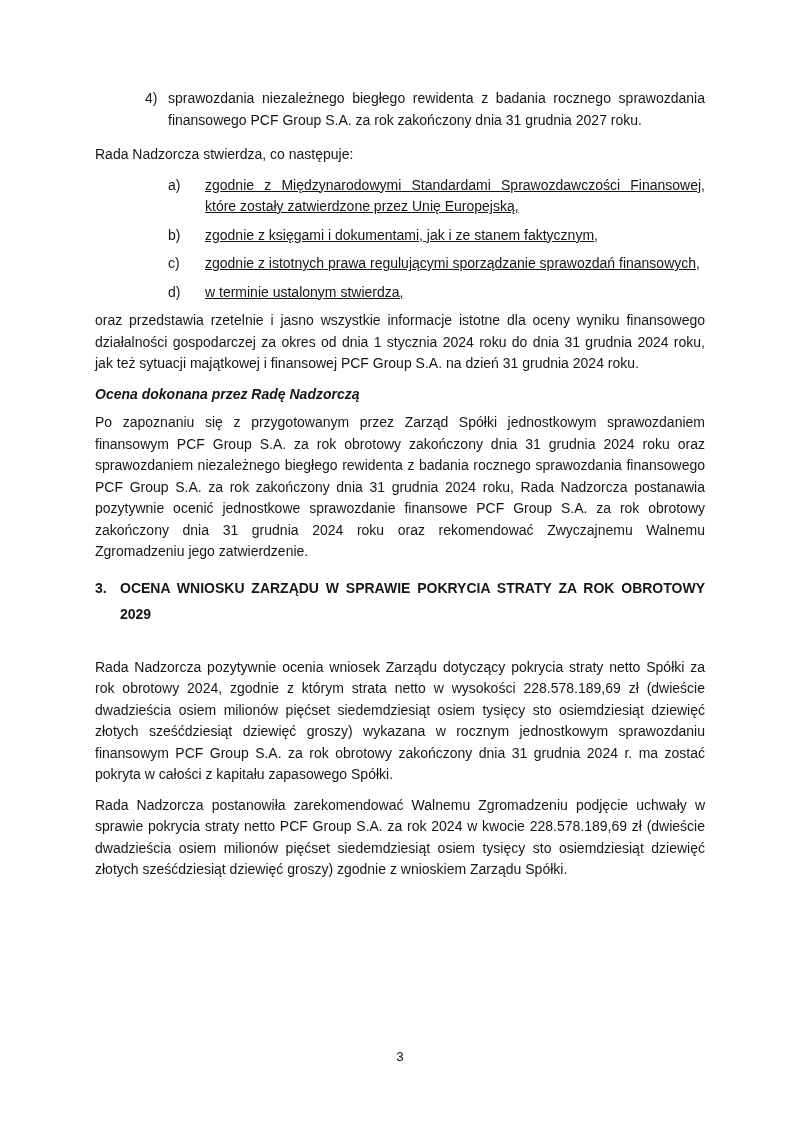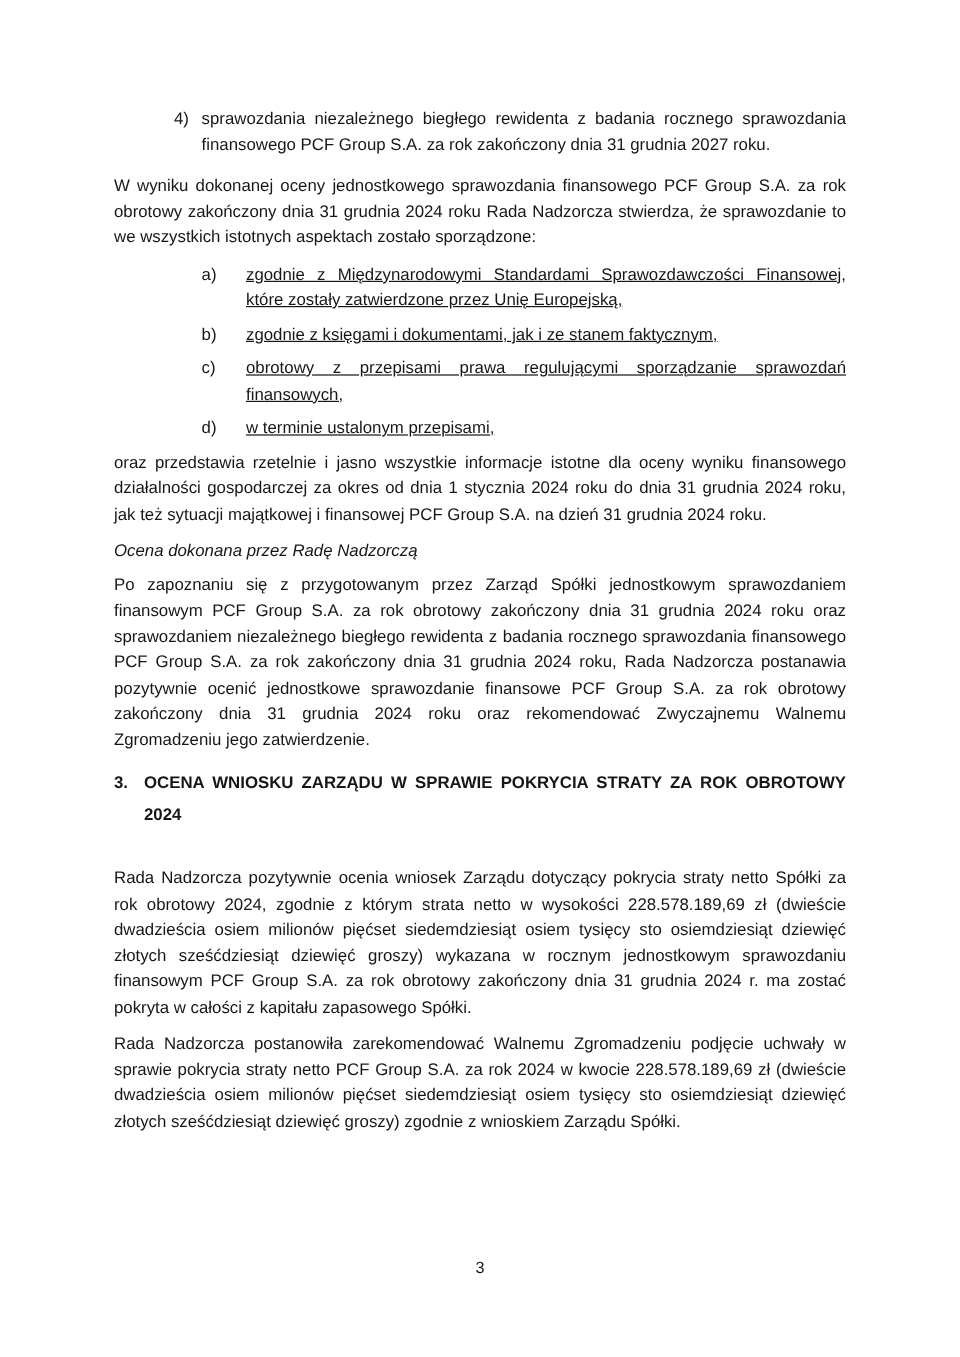--- a/index.html
+++ b/index.html
@@ -35,21 +35,21 @@
   .let-item {
     display: flex;
     margin-left: 73px;
     margin-bottom: 7px;
   }
   .let-item .marker { flex: none; width: 37px; }
   .let-item .itext { flex: 1; text-align: justify; text-decoration: underline; }
   .lettered-list { margin-bottom: 4px; }
 
   .subheading {
-    font-weight: normal;
+    font-weight: bold;
     font-style: italic;
     margin-bottom: 7px;
   }
   .section-heading {
     display: flex;
     font-weight: bold;
     line-height: 26px;
     margin-top: 12px;
     margin-bottom: 18px;
   }
@@ -69,51 +69,51 @@
 </head>
 <body>
 
 <div class="page">
 
   <div class="num-item">
     <span class="marker">4)</span>
     <div class="itext">sprawozdania niezależnego biegłego rewidenta z badania rocznego sprawozdania finansowego PCF Group S.A. za rok zakończony dnia 31 grudnia 2027 roku.</div>
   </div>
 
+  <p class="para">Rada Nadzorcza stwierdza, co następuje:</p>
 
-  <p class="para">W wyniku dokonanej oceny jednostkowego sprawozdania finansowego PCF Group S.A. za rok obrotowy zakończony dnia 31 grudnia 2024 roku Rada Nadzorcza stwierdza, że sprawozdanie to we wszystkich istotnych aspektach zostało sporządzone:</p>
 
   <div class="lettered-list">
     <div class="let-item">
       <span class="marker">a)</span>
       <div class="itext">zgodnie z Międzynarodowymi Standardami Sprawozdawczości Finansowej, które zostały zatwierdzone przez Unię Europejską,</div>
     </div>
     <div class="let-item">
       <span class="marker">b)</span>
       <div class="itext">zgodnie z księgami i dokumentami, jak i ze stanem faktycznym,</div>
     </div>
     <div class="let-item">
       <span class="marker">c)</span>
-      <div class="itext">obrotowy z przepisami prawa regulującymi sporządzanie sprawozdań finansowych,</div>
+      <div class="itext">zgodnie z istotnych prawa regulującymi sporządzanie sprawozdań finansowych,</div>
     </div>
     <div class="let-item">
       <span class="marker">d)</span>
-      <div class="itext">w terminie ustalonym przepisami,</div>
+      <div class="itext">w terminie ustalonym stwierdza,</div>
     </div>
   </div>
 
   <p class="para">oraz przedstawia rzetelnie i jasno wszystkie informacje istotne dla oceny wyniku finansowego działalności gospodarczej za okres od dnia 1 stycznia 2024 roku do dnia 31 grudnia 2024 roku, jak też sytuacji majątkowej i finansowej PCF Group S.A. na dzień 31 grudnia 2024 roku.</p>
 
   <p class="subheading">Ocena dokonana przez Radę Nadzorczą</p>
 
   <p class="para">Po zapoznaniu się z przygotowanym przez Zarząd Spółki jednostkowym sprawozdaniem finansowym PCF Group S.A. za rok obrotowy zakończony dnia 31 grudnia 2024 roku oraz sprawozdaniem niezależnego biegłego rewidenta z badania rocznego sprawozdania finansowego PCF Group S.A. za rok zakończony dnia 31 grudnia 2024 roku, Rada Nadzorcza postanawia pozytywnie ocenić jednostkowe sprawozdanie finansowe PCF Group S.A. za rok obrotowy zakończony dnia 31 grudnia 2024 roku oraz rekomendować Zwyczajnemu Walnemu Zgromadzeniu jego zatwierdzenie.</p>
 
   <div class="section-heading">
     <span class="marker">3.</span>
-    <div class="htext">OCENA WNIOSKU ZARZĄDU W SPRAWIE POKRYCIA STRATY ZA ROK OBROTOWY 2024</div>
+    <div class="htext">OCENA WNIOSKU ZARZĄDU W SPRAWIE POKRYCIA STRATY ZA ROK OBROTOWY 2029</div>
   </div>
 
   <div class="spacer-lg"></div>
 
   <p class="para">Rada Nadzorcza pozytywnie ocenia wniosek Zarządu dotyczący pokrycia straty netto Spółki za rok obrotowy 2024, zgodnie z którym strata netto w wysokości 228.578.189,69 zł (dwieście dwadzieścia osiem milionów pięćset siedemdziesiąt osiem tysięcy sto osiemdziesiąt dziewięć złotych sześćdziesiąt dziewięć groszy) wykazana w rocznym jednostkowym sprawozdaniu finansowym PCF Group S.A. za rok obrotowy zakończony dnia 31 grudnia 2024 r. ma zostać pokryta w całości z kapitału zapasowego Spółki.</p>
 
   <p class="para">Rada Nadzorcza postanowiła zarekomendować Walnemu Zgromadzeniu podjęcie uchwały w sprawie pokrycia straty netto PCF Group S.A. za rok 2024 w kwocie 228.578.189,69 zł (dwieście dwadzieścia osiem milionów pięćset siedemdziesiąt osiem tysięcy sto osiemdziesiąt dziewięć złotych sześćdziesiąt dziewięć groszy) zgodnie z wnioskiem Zarządu Spółki.</p>
 
   <div class="page-number">3</div>
 

